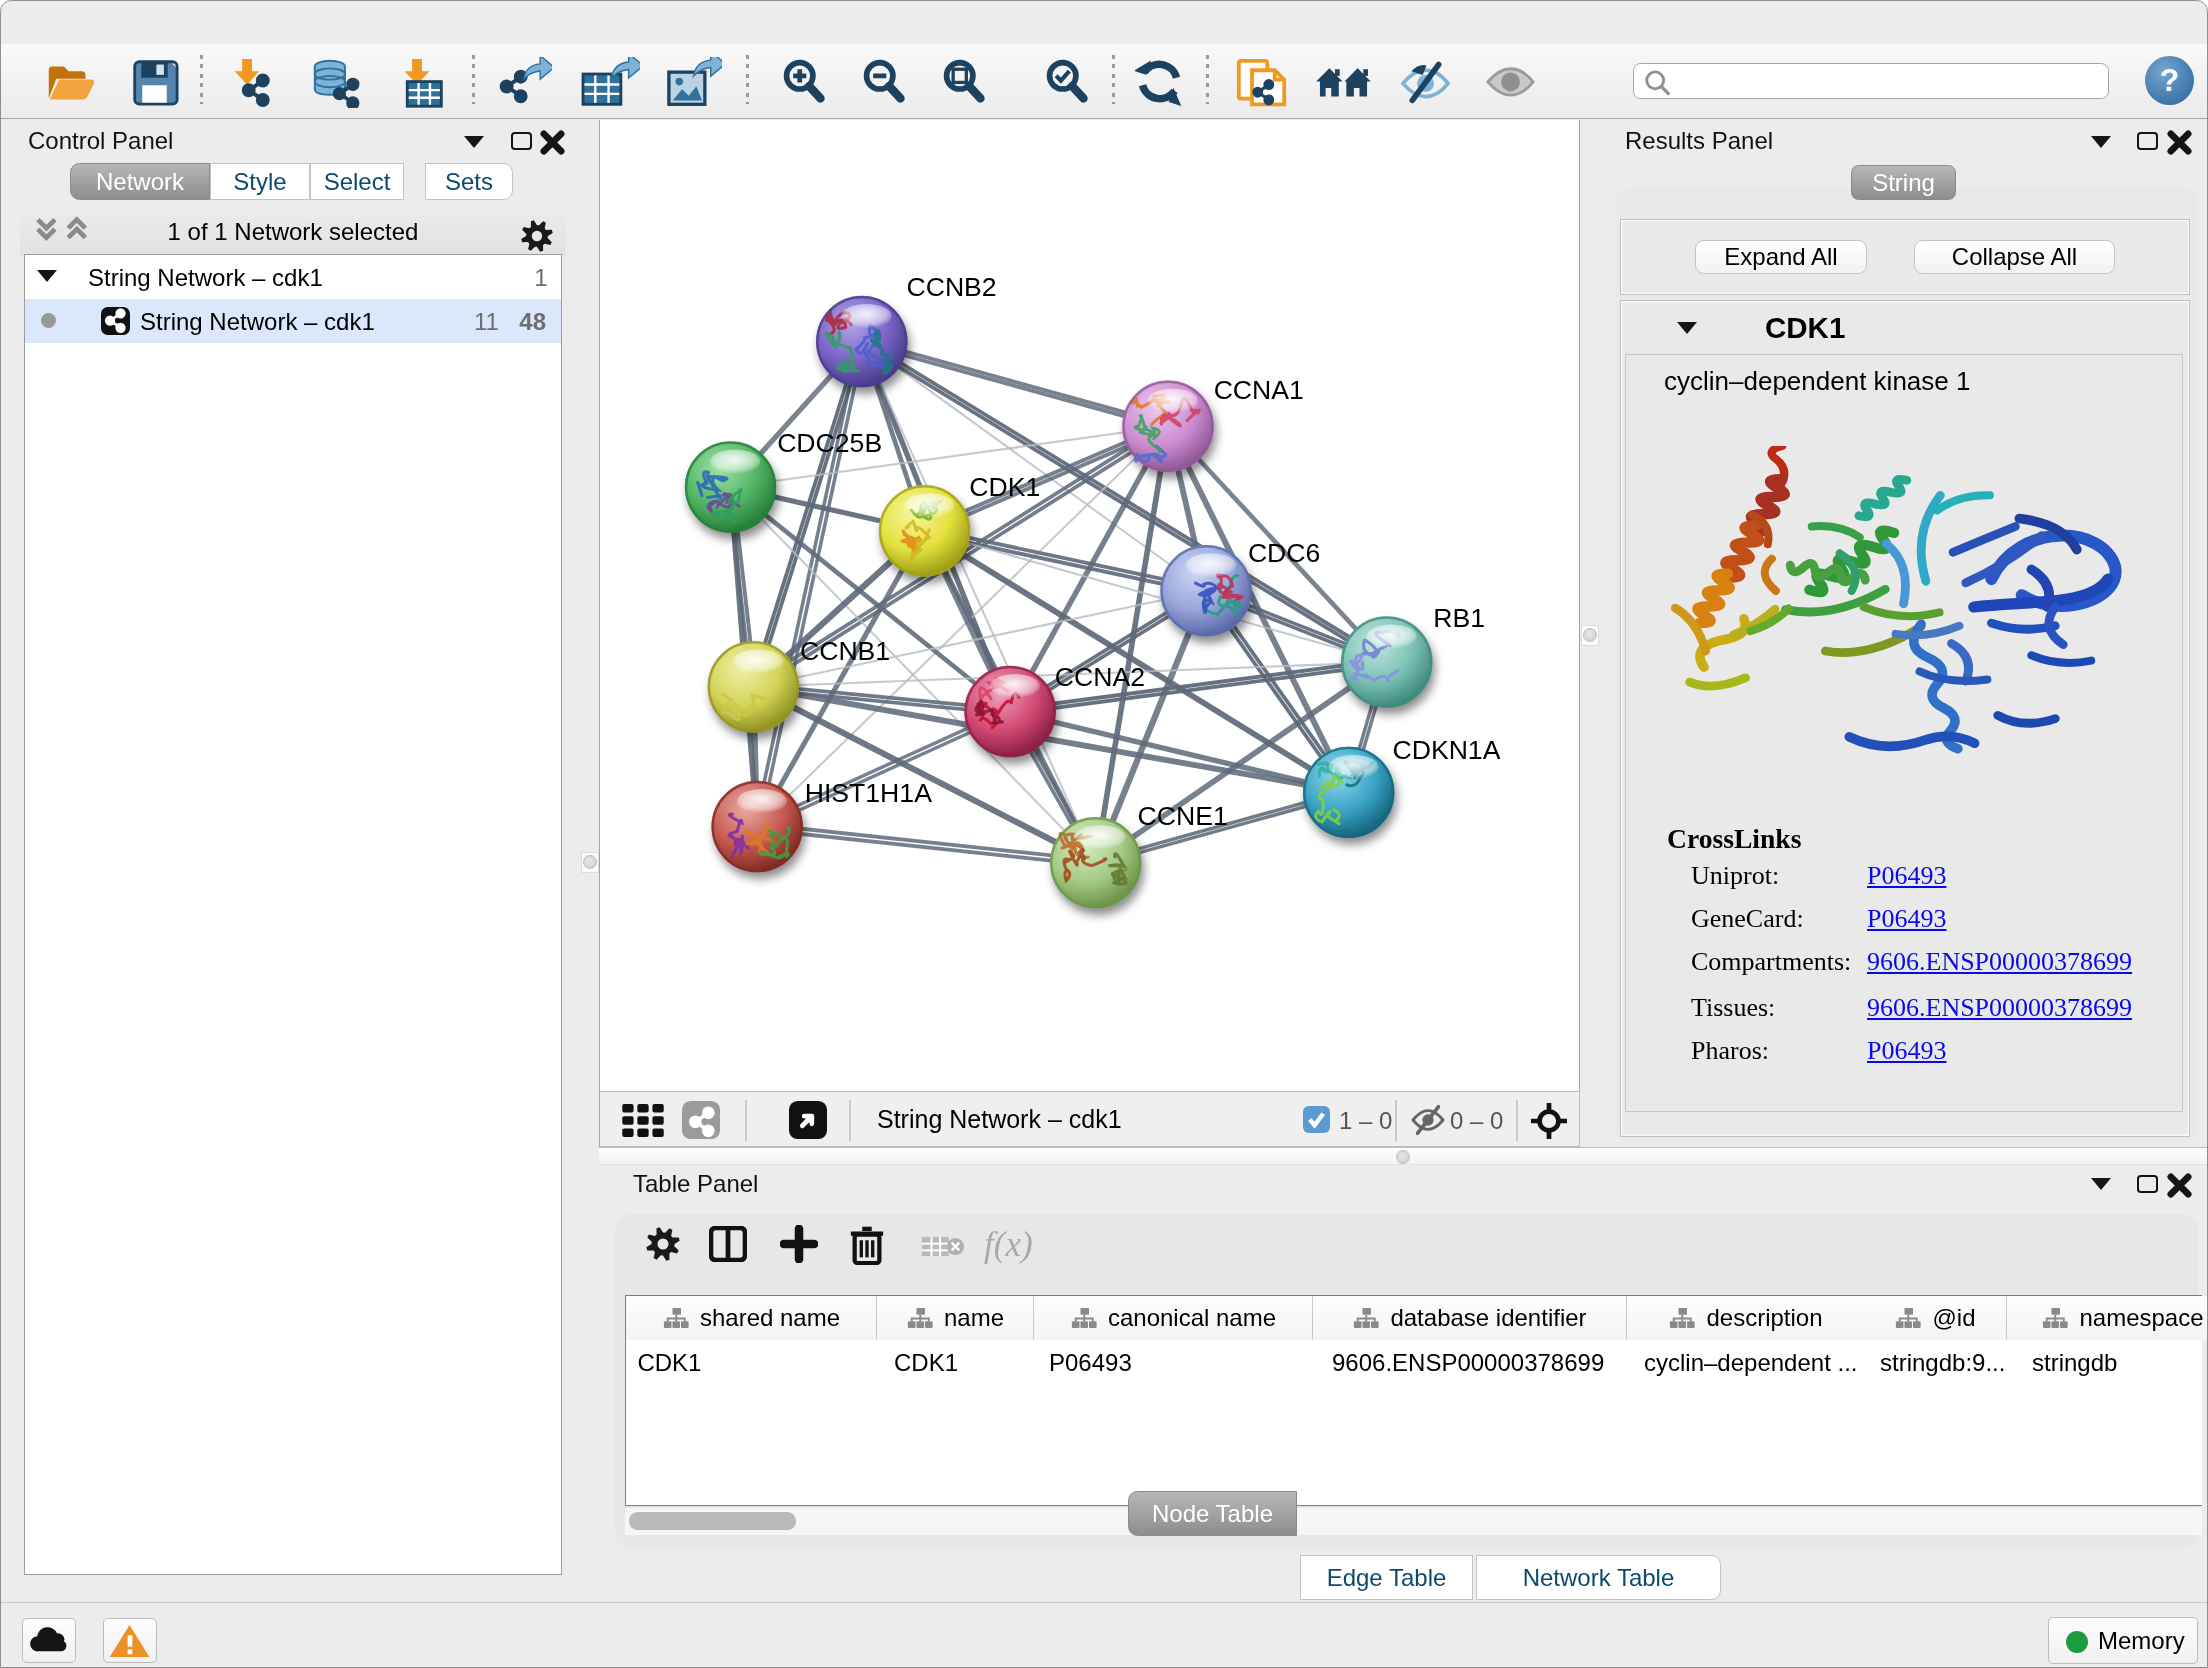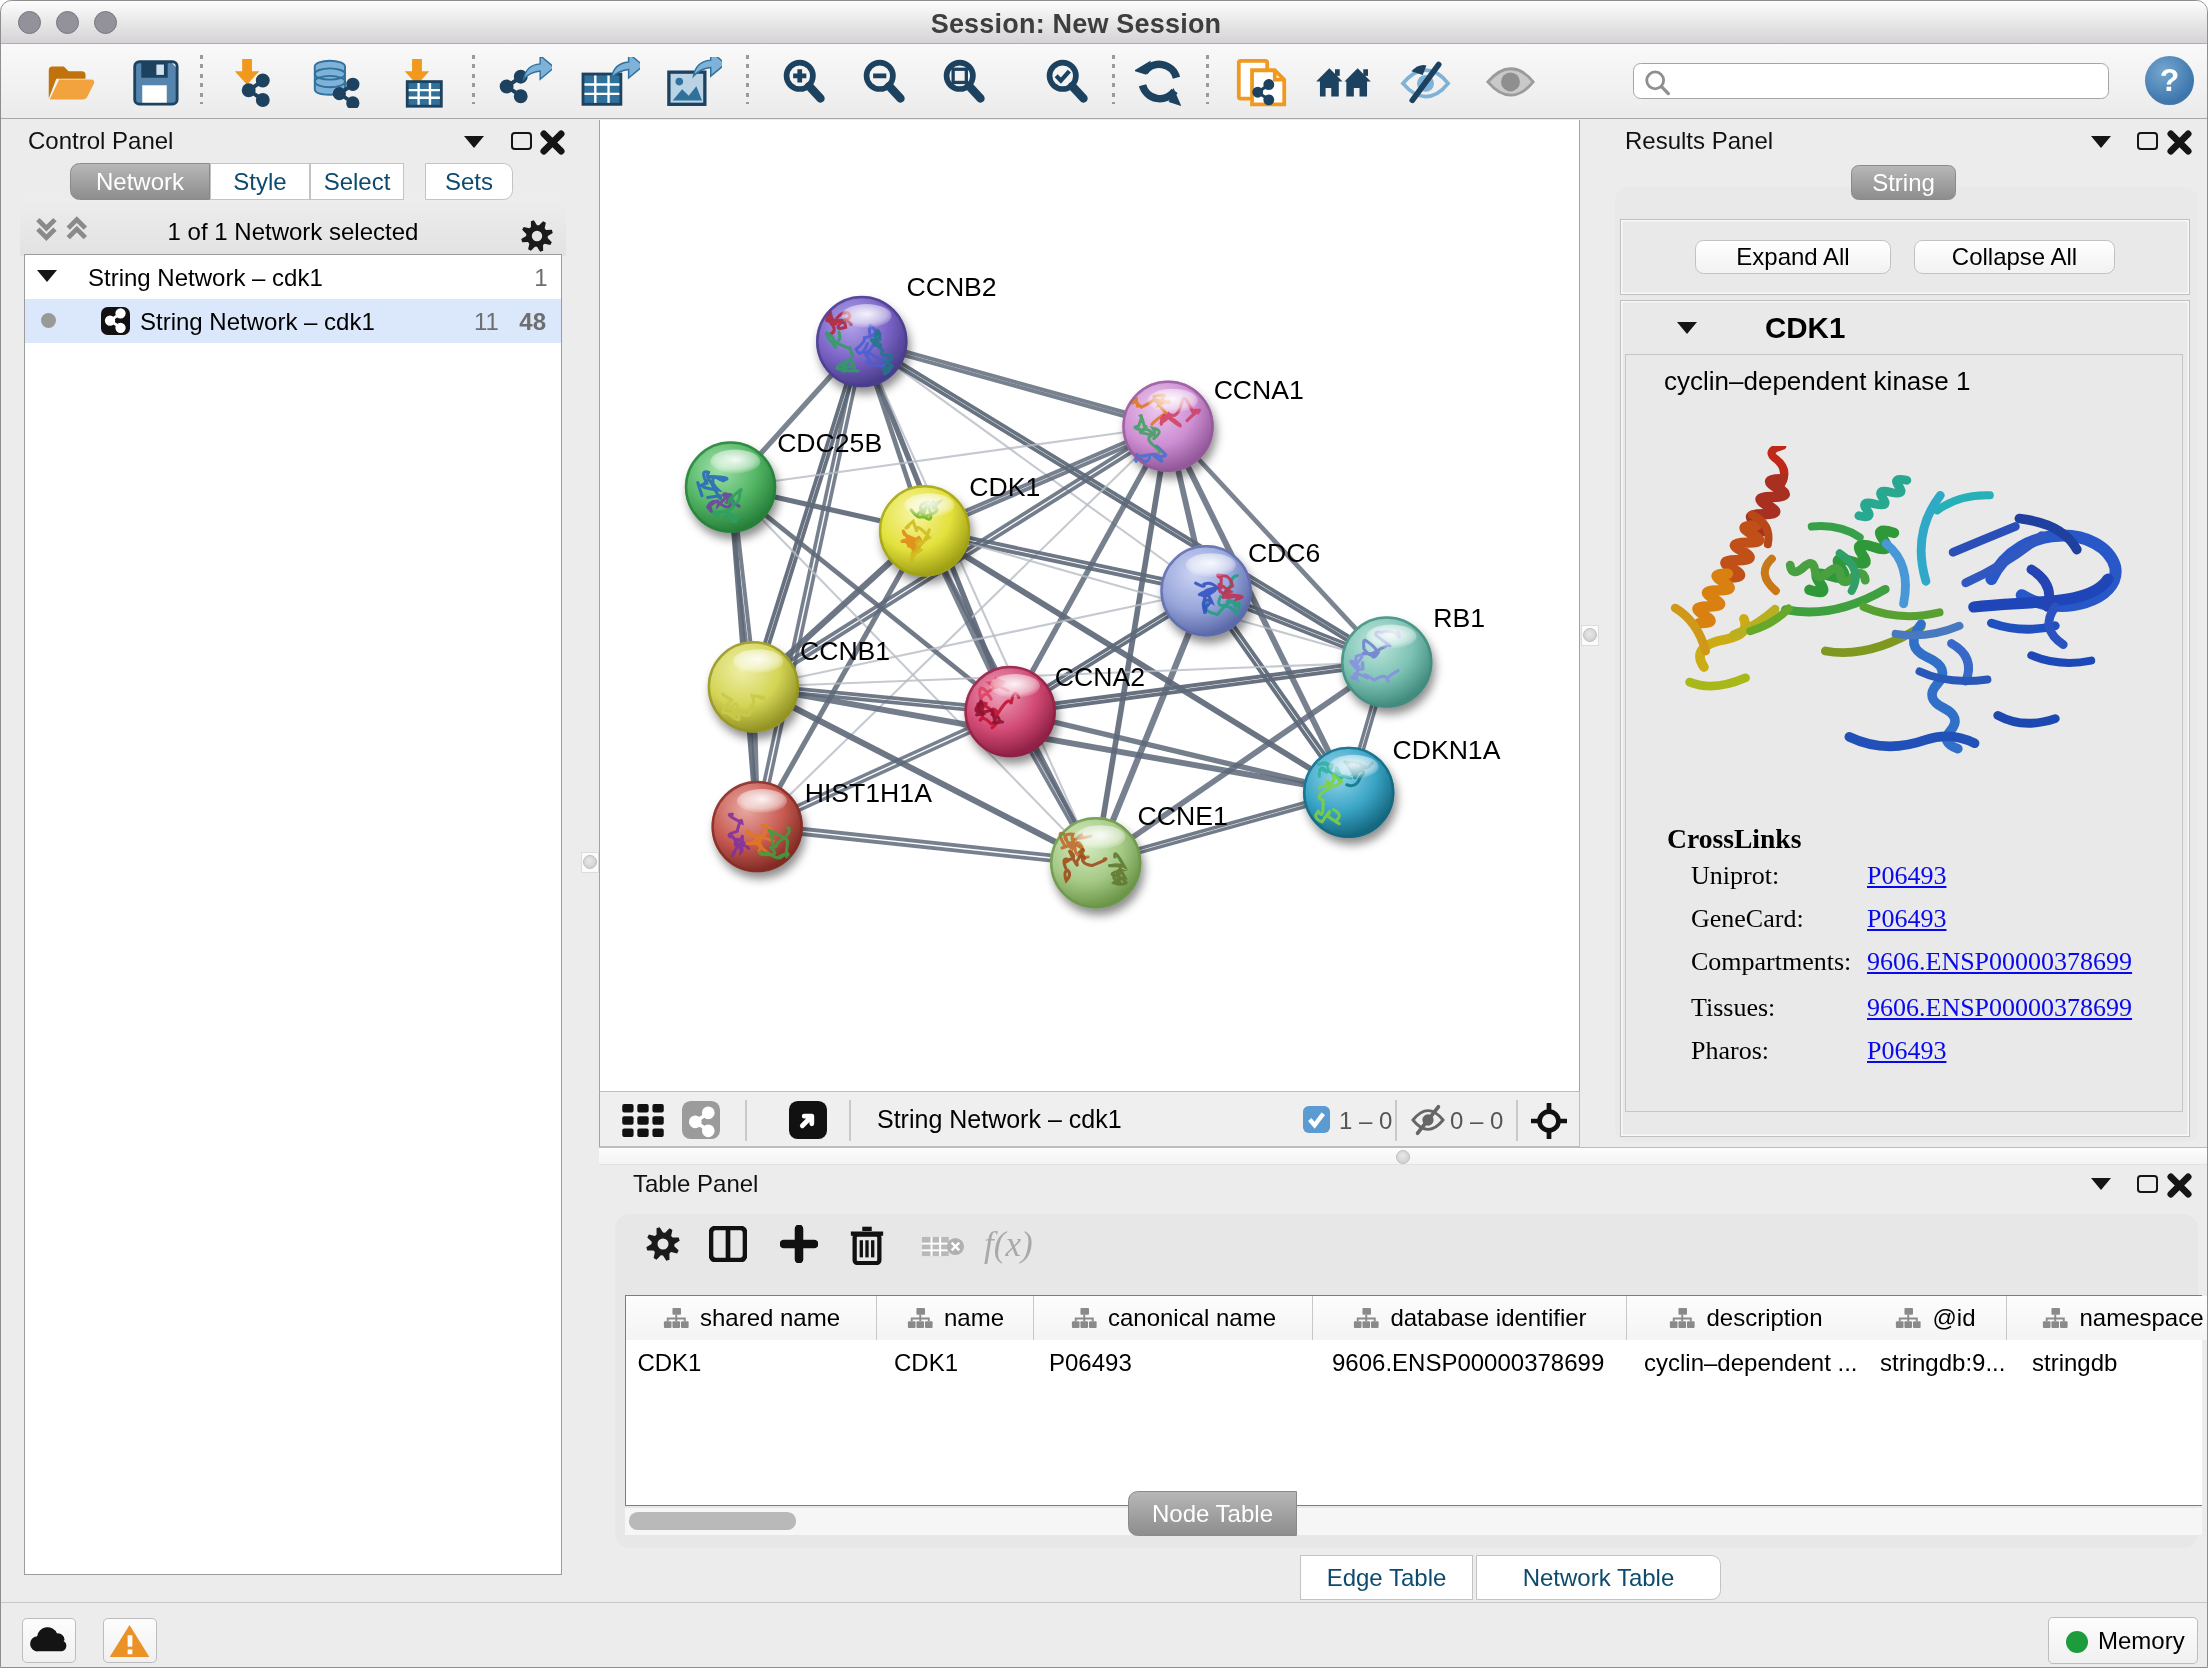--- a/index.html
+++ b/index.html
@@ -52,26 +52,20 @@
 .th{position:absolute;top:0;height:44px;background:linear-gradient(#fdfdfd,#f4f4f4);
   border-right:1.4px solid #c8c8c8;display:flex;align-items:center;justify-content:center;
   font-size:24px;color:#000;}
 .td{position:absolute;top:45px;height:43px;font-size:24px;color:#000;display:flex;align-items:center;}
 .statusbar{left:0;top:1601px;width:2208px;height:68px;background:#ececec;border-top:1.4px solid #c8c8c8;}
 .sbtn{position:absolute;background:linear-gradient(#fdfdfd,#f0f0f0);border:1.4px solid #bcbcbc;
   border-radius:4.8px;}
 .nodelabel{font-size:28px;fill:#000;font-family:"Liberation Sans",sans-serif;}
 </style></head><body>
 <div class="win">
-    <div class="abs titlebar">
-      <span class="tl" style="left:17px;"></span>
-      <span class="tl" style="left:55px;"></span>
-      <span class="tl" style="left:93px;"></span>
-      <div class="title">Session: New Session</div>
-    </div>
     <div class="abs toolbar">
       <div class="abs" style="left:42px;top:13.3px;"><svg width="53" height="49" viewBox="0 0 56 52">
           <path d="M6 44 V14 q0-4 4-4 h12 l5 5 h14 q4 0 4 4 v4 H14 z" fill="#c2720a"></path>
           <path d="M7 45 L17 24 h34 q4 0 3 4 l-7 14 q-1 3-5 3 z" fill="#f2a33e"></path>
         </svg></div>
       <div class="abs" style="left:129px;top:13.3px;"><svg width="49" height="49" viewBox="0 0 52 52">
           <path d="M5 10 q0-5 5-5 h33 l7 7 v33 q0 5-5 5 H10 q-5 0-5-5 z" fill="#5584ad"></path>
           <path d="M12 5 h28 v17 H12 z" fill="#1d4260"></path>
           <rect x="28" y="8" width="8" height="11" fill="#cfe2ef"></rect>
           <rect x="13" y="30" width="26" height="20" fill="#ffffff"></rect>
@@ -559,21 +553,21 @@
     <div class="handle" style="left:1395px;top:1149px;width:14.3px;height:14.3px;"></div>
     <div class="abs panelhead rp-head">Results Panel</div>
     <div class="abs tri-dn" style="left:2090px;top:135px;"></div>
     <div class="abs floatbox" style="left:2136px;top:131px;"></div>
     <svg class="abs" style="left:2166px;top:129px;" width="25" height="25" viewBox="0 0 26 26">
       <path d="M4 4 L22 22 M22 4 L4 22" stroke="#151515" stroke-width="7" stroke-linecap="round"></path>
     </svg>
     <div class="abs" style="left:1614px;top:186px;width:583px;height:955px;background:#e9e9e9;border-radius:13.3px;"></div>
     <div class="tab sel" style="left:1850px;top:164px;width:105px;height:35px;border-radius:7.6px;">String</div>
     <div class="abs rbox" style="left:1619px;top:218px;width:570px;height:76px;"></div>
-    <div class="btn" style="left:1694px;top:239px;width:196px;height:34px;">Expand All</div>
+    <div class="btn" style="left:1694px;top:239px;width:172px;height:34px;">Expand All</div>
     <div class="btn" style="left:1913px;top:239px;width:201px;height:34px;">Collapse All</div>
     <div class="abs rbox" style="left:1619px;top:299px;width:570px;height:837px;"></div>
     <div class="abs tri-dn" style="left:1676px;top:321px;"></div>
     <div class="abs" style="left:1764px;top:310px;font-size:29.5px;font-weight:bold;">CDK1</div>
     <div class="abs" style="left:1624px;top:353px;width:558px;height:758px;border:1.4px solid #c6c6c6;"></div>
     <div class="abs" style="left:1653px;top:365px;font-size:26px;margin-left:10px;">cyclin–dependent kinase 1</div>
     <svg class="abs" style="left:1655px;top:445px;" width="495" height="314" viewBox="0 0 520 330">
       <g transform="scale(0.839,0.564)">
         <path d="M 152 82 q 18 -35 -2 -58 q -14 -15 8 -24" fill="none" stroke="#c02818" stroke-width="8.0" stroke-linecap="round" stroke-linejoin="round" vector-effect="non-scaling-stroke"></path>
         <path d="M 122 160 Q 149 161 128 144 Q 107 127 134 127 Q 161 128 140 111 Q 119 94 146 95 Q 173 95 152 78 Q 131 61 158 62" fill="none" stroke="#a83020" stroke-width="10.4" stroke-linecap="round" stroke-linejoin="round" vector-effect="non-scaling-stroke"></path>

